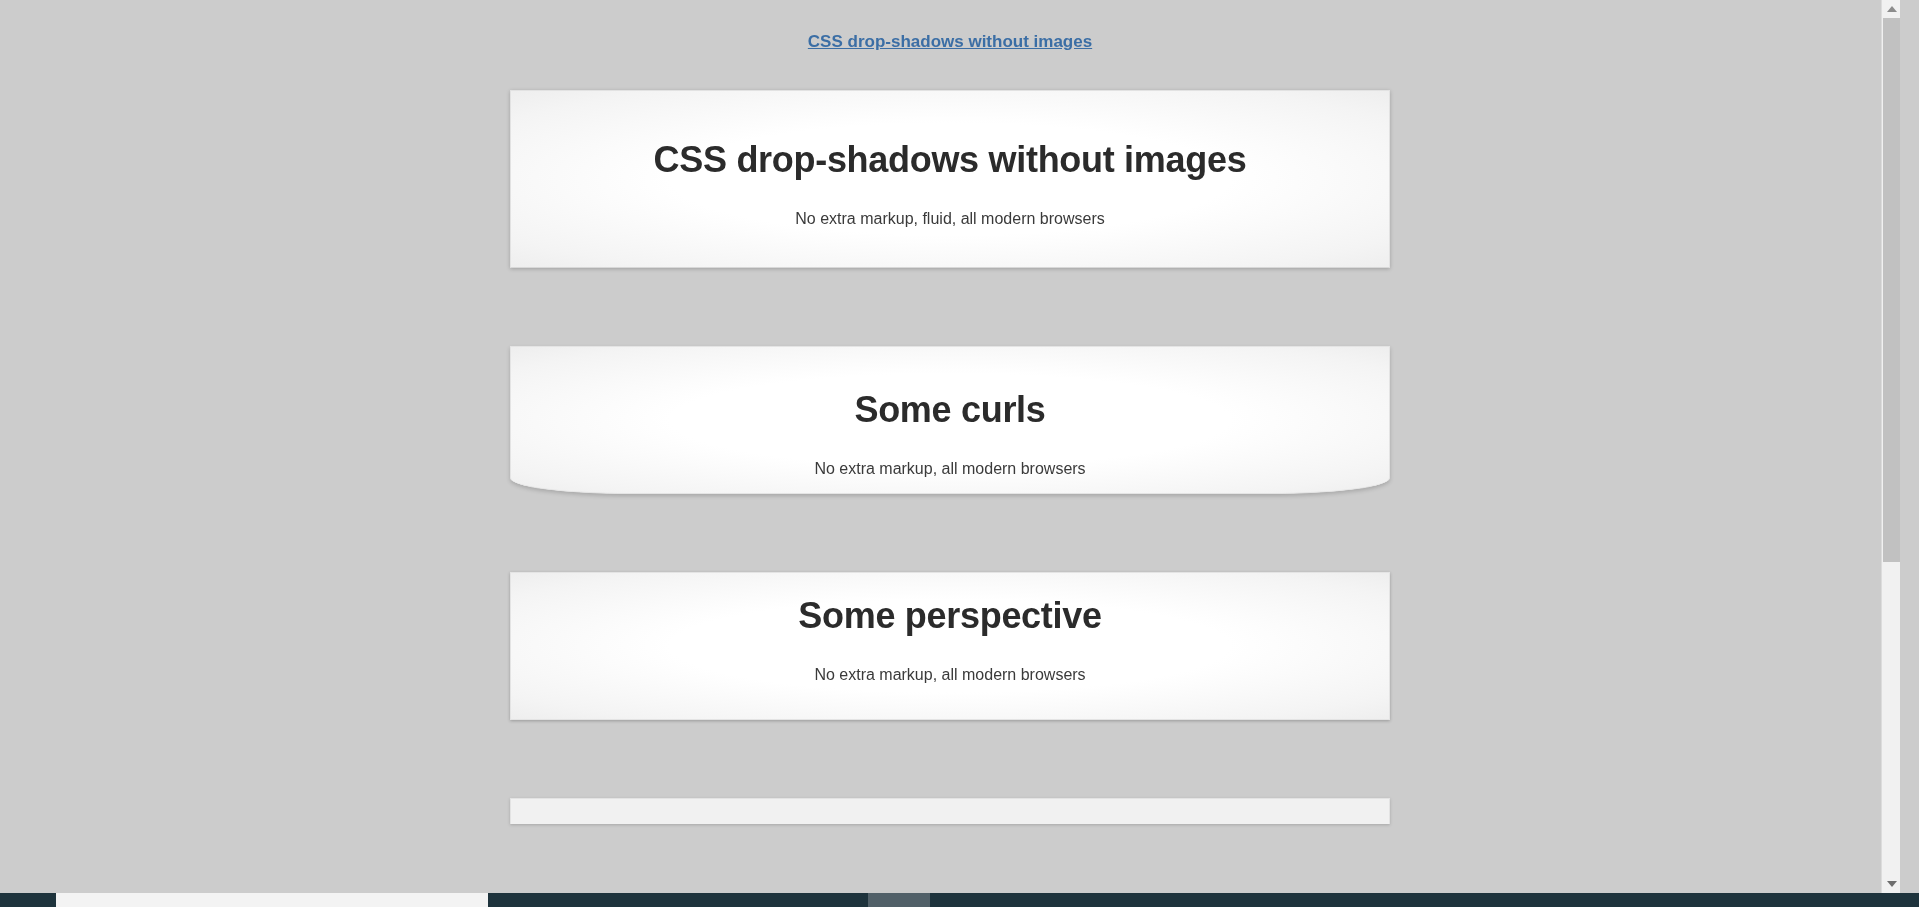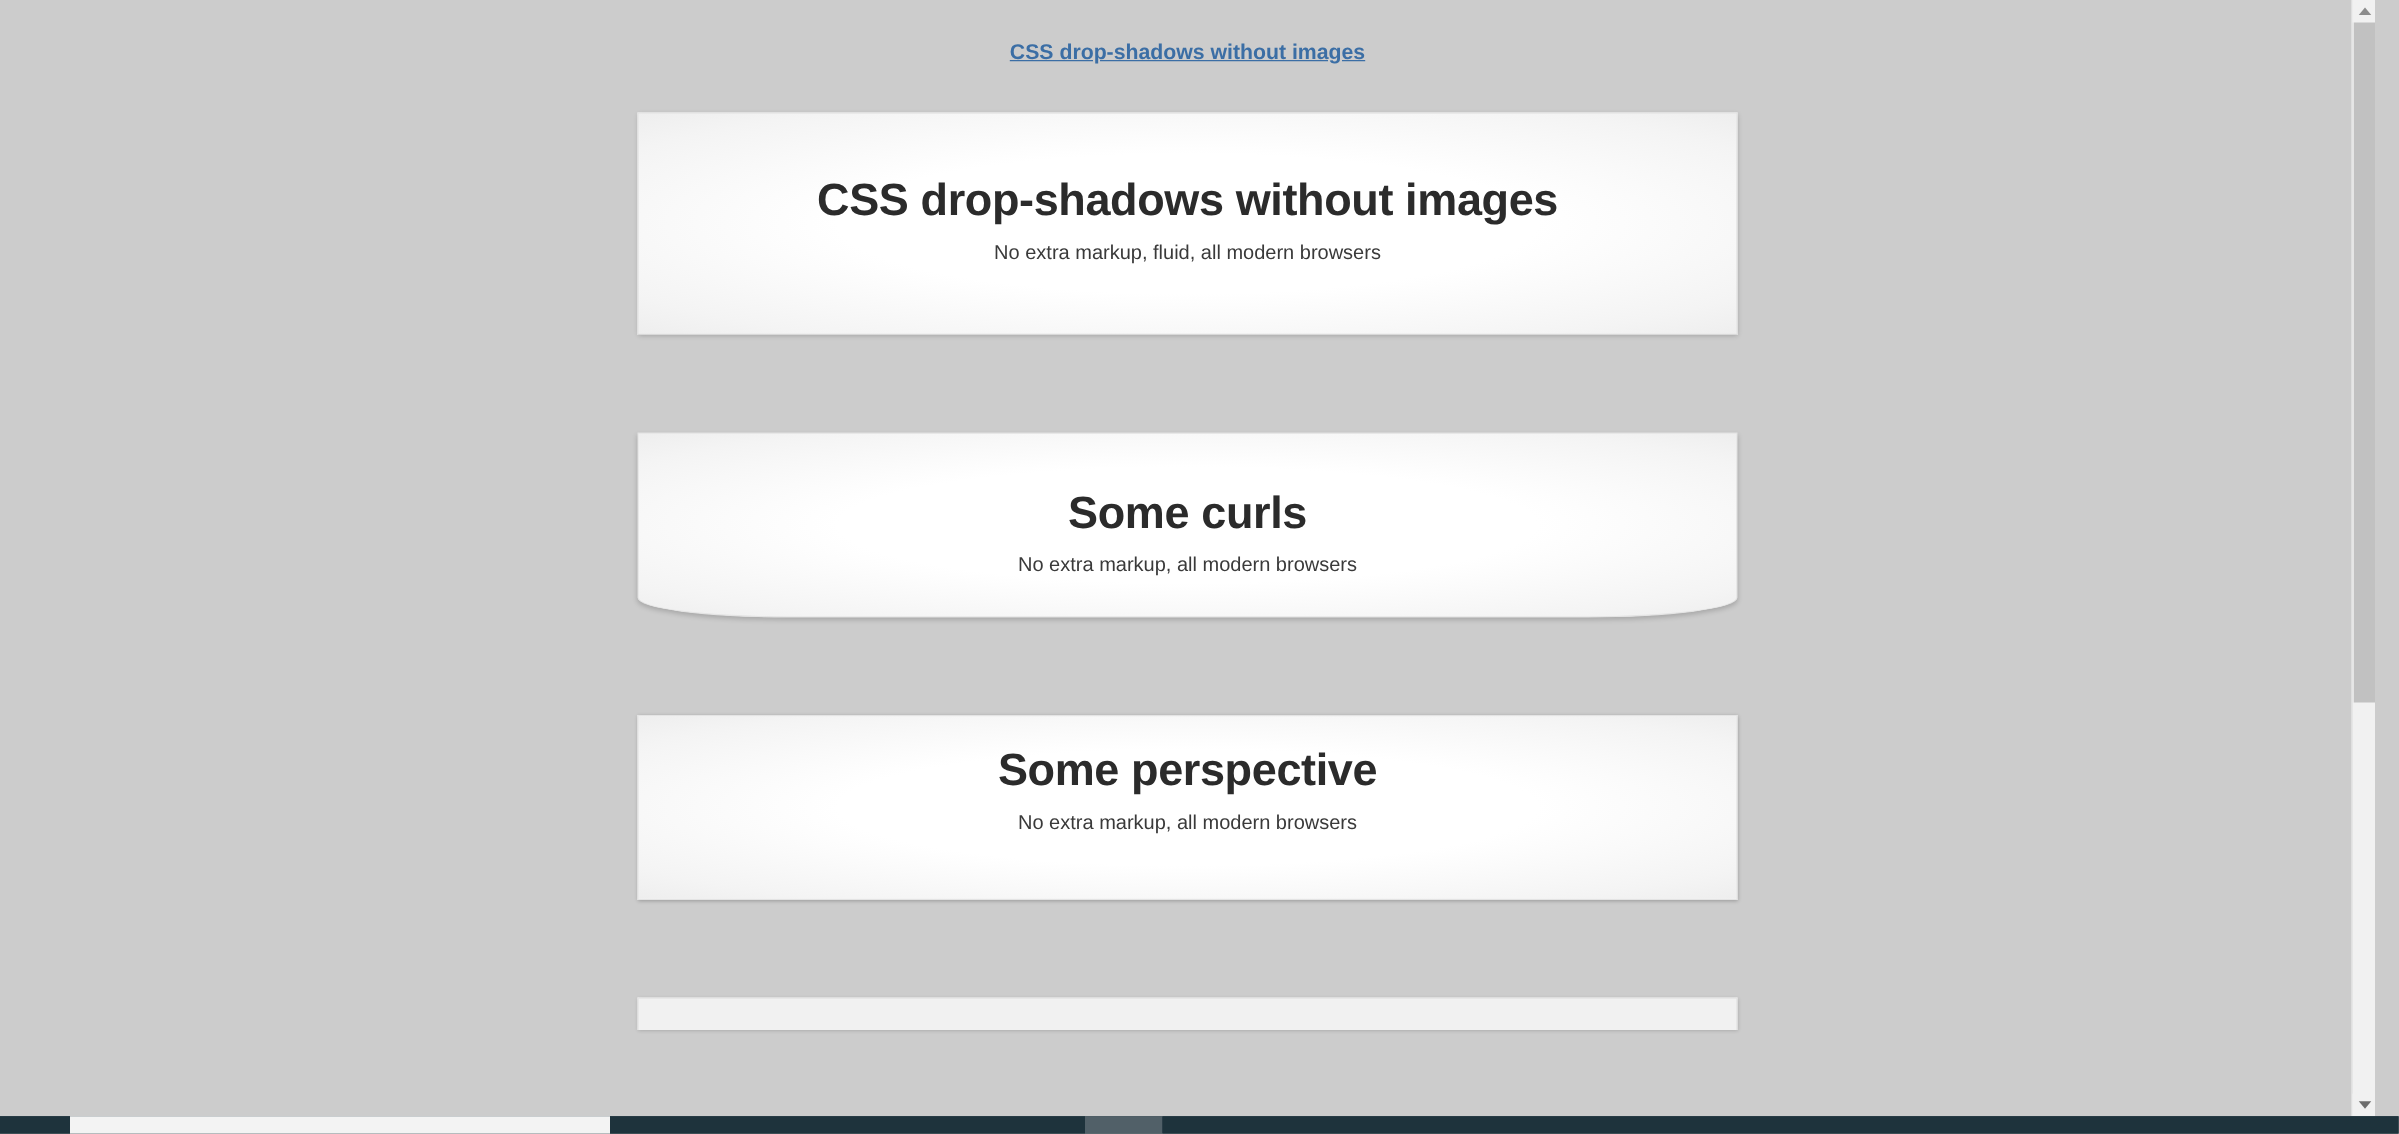--- a/index.html
+++ b/index.html
@@ -60,21 +60,21 @@
   }
   .box h2 {
     margin: 0 0 0 0;
     font-size: 36px;
     line-height: 1.25;
     font-weight: bold;
     color: #2b2b2b;
     letter-spacing: -0.3px;
   }
   .box p {
-    margin: 12px 0 0 0;
+    margin: 28px 0 0 0;
     font-size: 16px;
     color: #3a3a3a;
     font-weight: normal;
   }
 
   
   .lifted {
     height: 178px;
     padding-top: 46px;
     border: 1px solid #e2e2e2;

